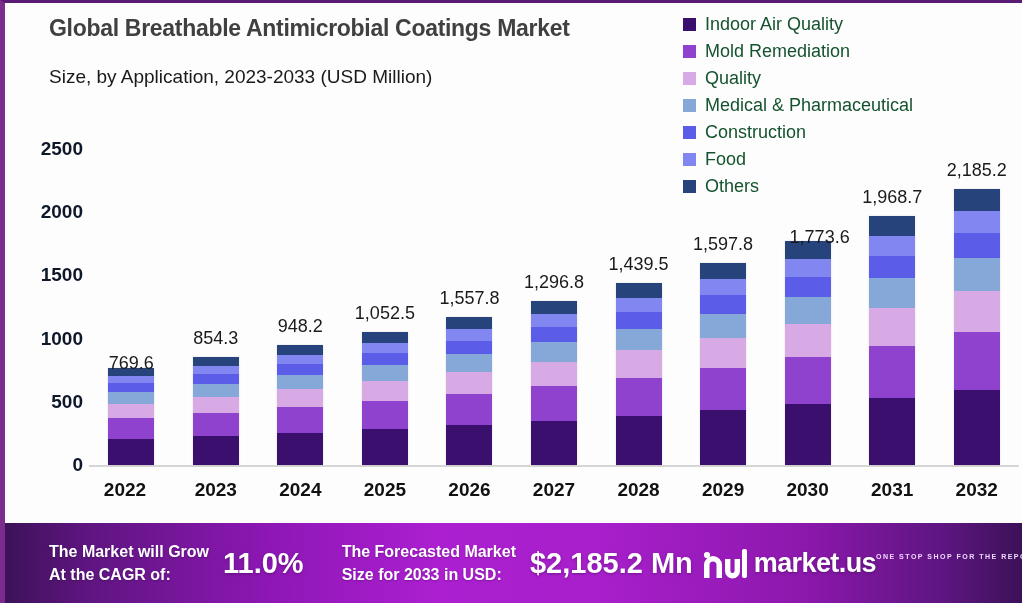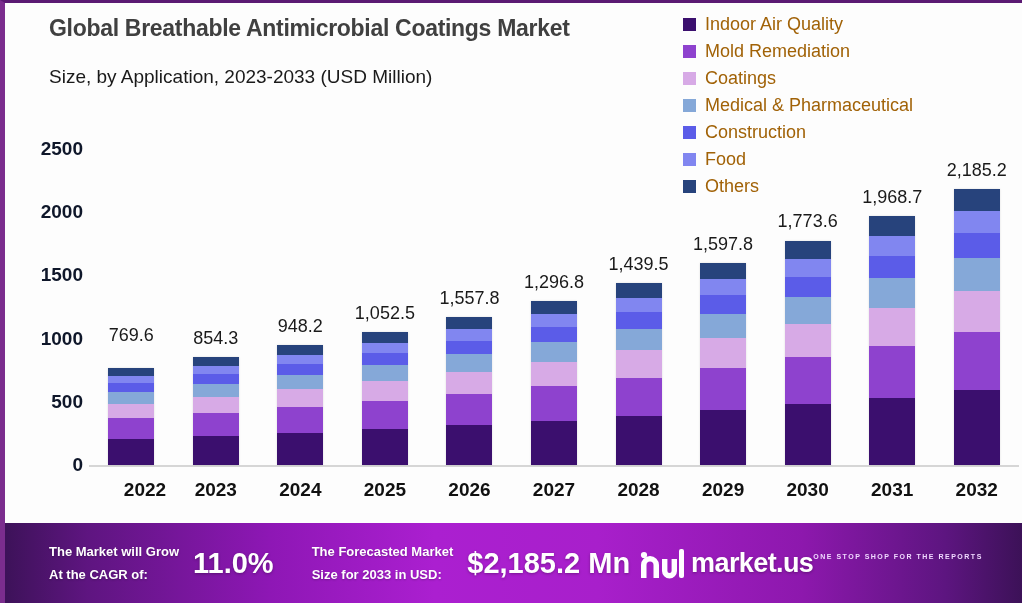--- a/index.html
+++ b/index.html
@@ -29,21 +29,21 @@
     white-space:nowrap;
   }
 
   
   #legend{
     position:absolute;left:678px;top:10px;
     display:flex;flex-direction:column;gap:5px;
   }
   .legend-item{display:flex;align-items:center;gap:9px;height:22px;}
   .legend-swatch{width:13px;height:13px;flex:0 0 13px;display:block;}
-  .legend-label{font-size:18px;color:#a16207;white-space:nowrap;line-height:22px;}
+  .legend-label{font-size:18px;color:#14532d;white-space:nowrap;line-height:22px;}
 
   
   #plot{
     position:absolute;left:0;top:0;width:1022px;height:515px;
   }
   .ytick{
     position:absolute;right:0;transform:translateY(-50%);
     font-size:19px;font-weight:bold;color:#0f172a;
     width:72px;text-align:right;
   }
@@ -76,21 +76,21 @@
 
   
   #banner{
     position:absolute;left:0;bottom:0;width:1022px;height:80px;
     background:linear-gradient(90deg,#3d1259 0%,#5e1580 8%,#8e17b5 26%,#ab1fd0 42%,#a81fcb 58%,#8d18ad 78%,#5d1580 92%,#3a1155 100%);
     display:flex;align-items:center;
     overflow:hidden;
   }
   .b-block{display:flex;align-items:center;}
   .b-text{
-    color:#ffffff;font-weight:bold;font-size:13px;line-height:23px;
+    color:#ffffff;font-weight:bold;font-size:16px;line-height:23px;
     text-shadow:0 1px 2px rgba(0,0,0,.25);
     white-space:nowrap;
   }
   .b-big{
     color:#ffffff;font-weight:bold;font-size:29px;
     text-shadow:0 1px 3px rgba(0,0,0,.3);
     white-space:nowrap;
   }
   #cagr-block{margin-left:44px;}
   #cagr-value{margin-left:14px;}
@@ -123,21 +123,21 @@
       <div class="legend-item">
         <span class="legend-swatch" style="background: rgb(59, 15, 110);"></span>
         <span class="legend-label">Indoor Air Quality</span>
       </div>
       <div class="legend-item">
         <span class="legend-swatch" style="background: rgb(142, 66, 206);"></span>
         <span class="legend-label">Mold Remediation</span>
       </div>
       <div class="legend-item">
         <span class="legend-swatch" style="background: rgb(215, 170, 230);"></span>
-        <span class="legend-label">Coatings</span>
+        <span class="legend-label">Quality</span>
       </div>
       <div class="legend-item">
         <span class="legend-swatch" style="background: rgb(133, 168, 216);"></span>
         <span class="legend-label">Medical &amp; Pharmaceutical</span>
       </div>
       <div class="legend-item">
         <span class="legend-swatch" style="background: rgb(91, 92, 232);"></span>
         <span class="legend-label">Construction</span>
       </div>
       <div class="legend-item">
@@ -164,21 +164,21 @@
         <div class="bar-col" style="left: 0px; width: 84.5455px; height: 362px;">
           <div class="bar-stack">
             <div class="seg" style="height: 26.2912px; background: rgb(59, 15, 110);"></div>
             <div class="seg" style="height: 20.4262px; background: rgb(142, 66, 206);"></div>
             <div class="seg" style="height: 14.5866px; background: rgb(215, 170, 230);"></div>
             <div class="seg" style="height: 11.6794px; background: rgb(133, 168, 216);"></div>
             <div class="seg" style="height: 8.75952px; background: rgb(91, 92, 232);"></div>
             <div class="seg" style="height: 7.78624px; background: rgb(129, 134, 240);"></div>
             <div class="seg" style="height: 7.74832px; background: rgb(39, 67, 124);"></div>
           </div>
-          <div class="bar-value" style="bottom: 119px;">769.6</div>
+          <div class="bar-value" style="bottom: 91px;">769.6</div>
         </div>
         <div class="bar-col" style="left: 84.5455px; width: 84.5455px; height: 362px;">
           <div class="bar-stack">
             <div class="seg" style="height: 29.1858px; background: rgb(59, 15, 110);"></div>
             <div class="seg" style="height: 22.6762px; background: rgb(142, 66, 206);"></div>
             <div class="seg" style="height: 16.1918px; background: rgb(215, 170, 230);"></div>
             <div class="seg" style="height: 12.956px; background: rgb(133, 168, 216);"></div>
             <div class="seg" style="height: 9.72016px; background: rgb(91, 92, 232);"></div>
             <div class="seg" style="height: 8.63312px; background: rgb(129, 134, 240);"></div>
             <div class="seg" style="height: 8.62048px; background: rgb(39, 67, 124);"></div>
@@ -260,21 +260,21 @@
         <div class="bar-col" style="left: 676.364px; width: 84.5455px; height: 362px;">
           <div class="bar-stack">
             <div class="seg" style="height: 60.5835px; background: rgb(59, 15, 110);"></div>
             <div class="seg" style="height: 47.084px; background: rgb(142, 66, 206);"></div>
             <div class="seg" style="height: 33.6224px; background: rgb(215, 170, 230);"></div>
             <div class="seg" style="height: 26.8979px; background: rgb(133, 168, 216);"></div>
             <div class="seg" style="height: 20.1734px; background: rgb(91, 92, 232);"></div>
             <div class="seg" style="height: 17.9362px; background: rgb(129, 134, 240);"></div>
             <div class="seg" style="height: 17.8856px; background: rgb(39, 67, 124);"></div>
           </div>
-          <div class="bar-value" style="bottom: 233px;">1,773.6</div>
+          <div class="bar-value" style="bottom: 217px; margin-left: 12px;">1,773.6</div>
         </div>
         <div class="bar-col" style="left: 760.909px; width: 84.5455px; height: 362px;">
           <div class="bar-stack">
             <div class="seg" style="height: 67.2574px; background: rgb(59, 15, 110);"></div>
             <div class="seg" style="height: 52.2538px; background: rgb(142, 66, 206);"></div>
             <div class="seg" style="height: 37.3259px; background: rgb(215, 170, 230);"></div>
             <div class="seg" style="height: 29.8557px; background: rgb(133, 168, 216);"></div>
             <div class="seg" style="height: 22.3981px; background: rgb(91, 92, 232);"></div>
             <div class="seg" style="height: 19.908px; background: rgb(129, 134, 240);"></div>
             <div class="seg" style="height: 19.8448px; background: rgb(39, 67, 124);"></div>
@@ -287,21 +287,21 @@
             <div class="seg" style="height: 58.005px; background: rgb(142, 66, 206);"></div>
             <div class="seg" style="height: 41.4339px; background: rgb(215, 170, 230);"></div>
             <div class="seg" style="height: 33.1421px; background: rgb(133, 168, 216);"></div>
             <div class="seg" style="height: 24.8629px; background: rgb(91, 92, 232);"></div>
             <div class="seg" style="height: 22.0947px; background: rgb(129, 134, 240);"></div>
             <div class="seg" style="height: 22.0315px; background: rgb(39, 67, 124);"></div>
           </div>
           <div class="bar-value" style="bottom: 284.209px;">2,185.2</div>
         </div>
       </div>
-  <div class="xtick" style="left: 140px;">2022</div>
+  <div class="xtick" style="left: 120px;">2022</div>
       <div class="xtick" style="left: 210.818px;">2023</div>
       <div class="xtick" style="left: 295.364px; text-align: right;">2024</div>
       <div class="xtick" style="left: 379.909px;">2025</div>
       <div class="xtick" style="left: 464.455px;">2026</div>
       <div class="xtick" style="left: 549px;">2027</div>
       <div class="xtick" style="left: 633.545px;">2028</div>
       <div class="xtick" style="left: 718.091px;">2029</div>
       <div class="xtick" style="left: 802.636px;">2030</div>
       <div class="xtick" style="left: 887.182px;">2031</div>
       <div class="xtick" style="left: 971.727px;">2032</div>

